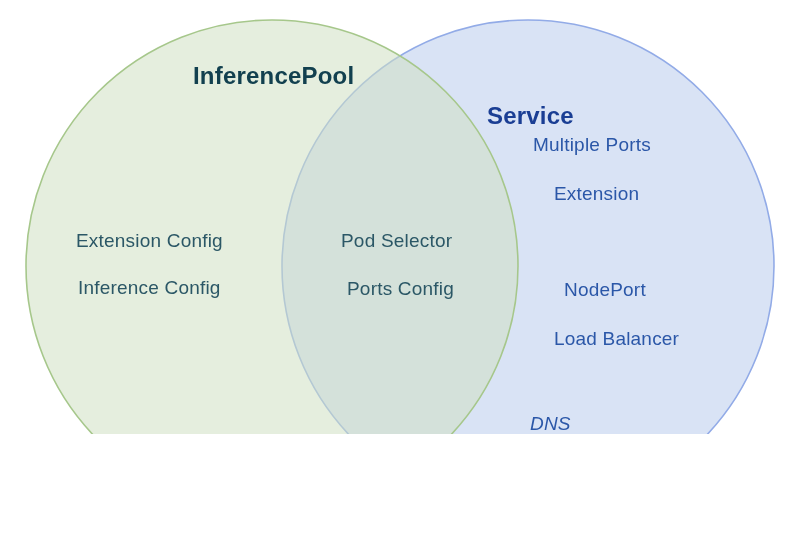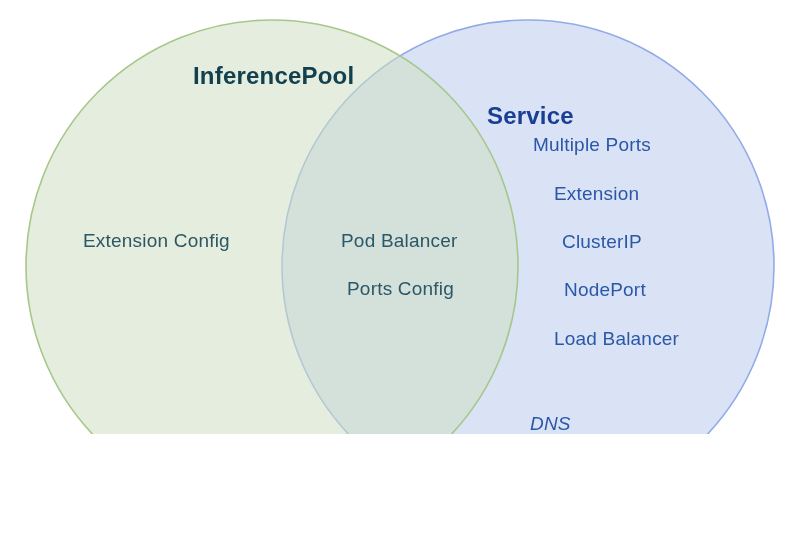--- a/index.html
+++ b/index.html
@@ -44,21 +44,21 @@
     letter-spacing: 0.2px;
   }
   .teal-title { color: var(--teal_title, #12404f); }
   .teal-text  { color: var(--teal_text, #2b5766); }
   .blue-title { color: var(--blue_title, #1a3e94); }
   .blue-text  { color: var(--blue_text, #2b57a8); text-align: center; }
 
   #title-left  { left: 193px; top: 62px; }
   #title-right { left: 487px; top: 62px; margin-top: 40px; }
 
-  #left-item-0 { left: 83px;  top: 230px; }
+  #left-item-0 { left: 76px;  top: 230px; }
   #left-item-1 { left: 78px;  top: 277px; }
 
   #overlap-item-0 { left: 341px; top: 230px; }
   #overlap-item-1 { left: 347px; top: 278px; }
 
   #right-item-0 { left: 533px; top: 134px; }
   #right-item-1 { left: 554px; top: 183px; }
   #right-item-2 { left: 562px; top: 231px; }
   #right-item-3 { left: 564px; top: 279px; }
   #right-item-4 { left: 554px; top: 328px; }
@@ -73,24 +73,24 @@
   <svg width="800" height="533" viewBox="0 0 800 533" aria-hidden="true">
     <circle class="blue-circle" cx="528" cy="266" r="246"></circle>
     <circle class="green-circle" cx="272" cy="266" r="246"></circle>
   </svg>
 
   <div class="lbl title teal-title" id="title-left">InferencePool</div>
 
   <div class="lbl title blue-title" id="title-right">Service</div>
 
   <div class="lbl teal-text" id="left-item-0">Extension Config</div>
+  <div class="lbl teal-text" id="left-item-1">Inference Config</div>
 
-  <div class="lbl teal-text" id="overlap-item-0">Pod Balancer</div>
+  <div class="lbl teal-text" id="overlap-item-0">Pod Selector</div>
   <div class="lbl teal-text" id="overlap-item-1">Ports Config</div>
 
   <div class="lbl blue-text" id="right-item-0">Multiple Ports</div>
   <div class="lbl blue-text" id="right-item-1">Extension</div>
-  <div class="lbl blue-text" id="right-item-2">ClusterIP</div>
   <div class="lbl blue-text" id="right-item-3">NodePort</div>
   <div class="lbl blue-text" id="right-item-4">Load Balancer</div>
   <div class="lbl blue-text" id="right-item-6">DNS</div>
 
 </div>
 
 </body></html>

